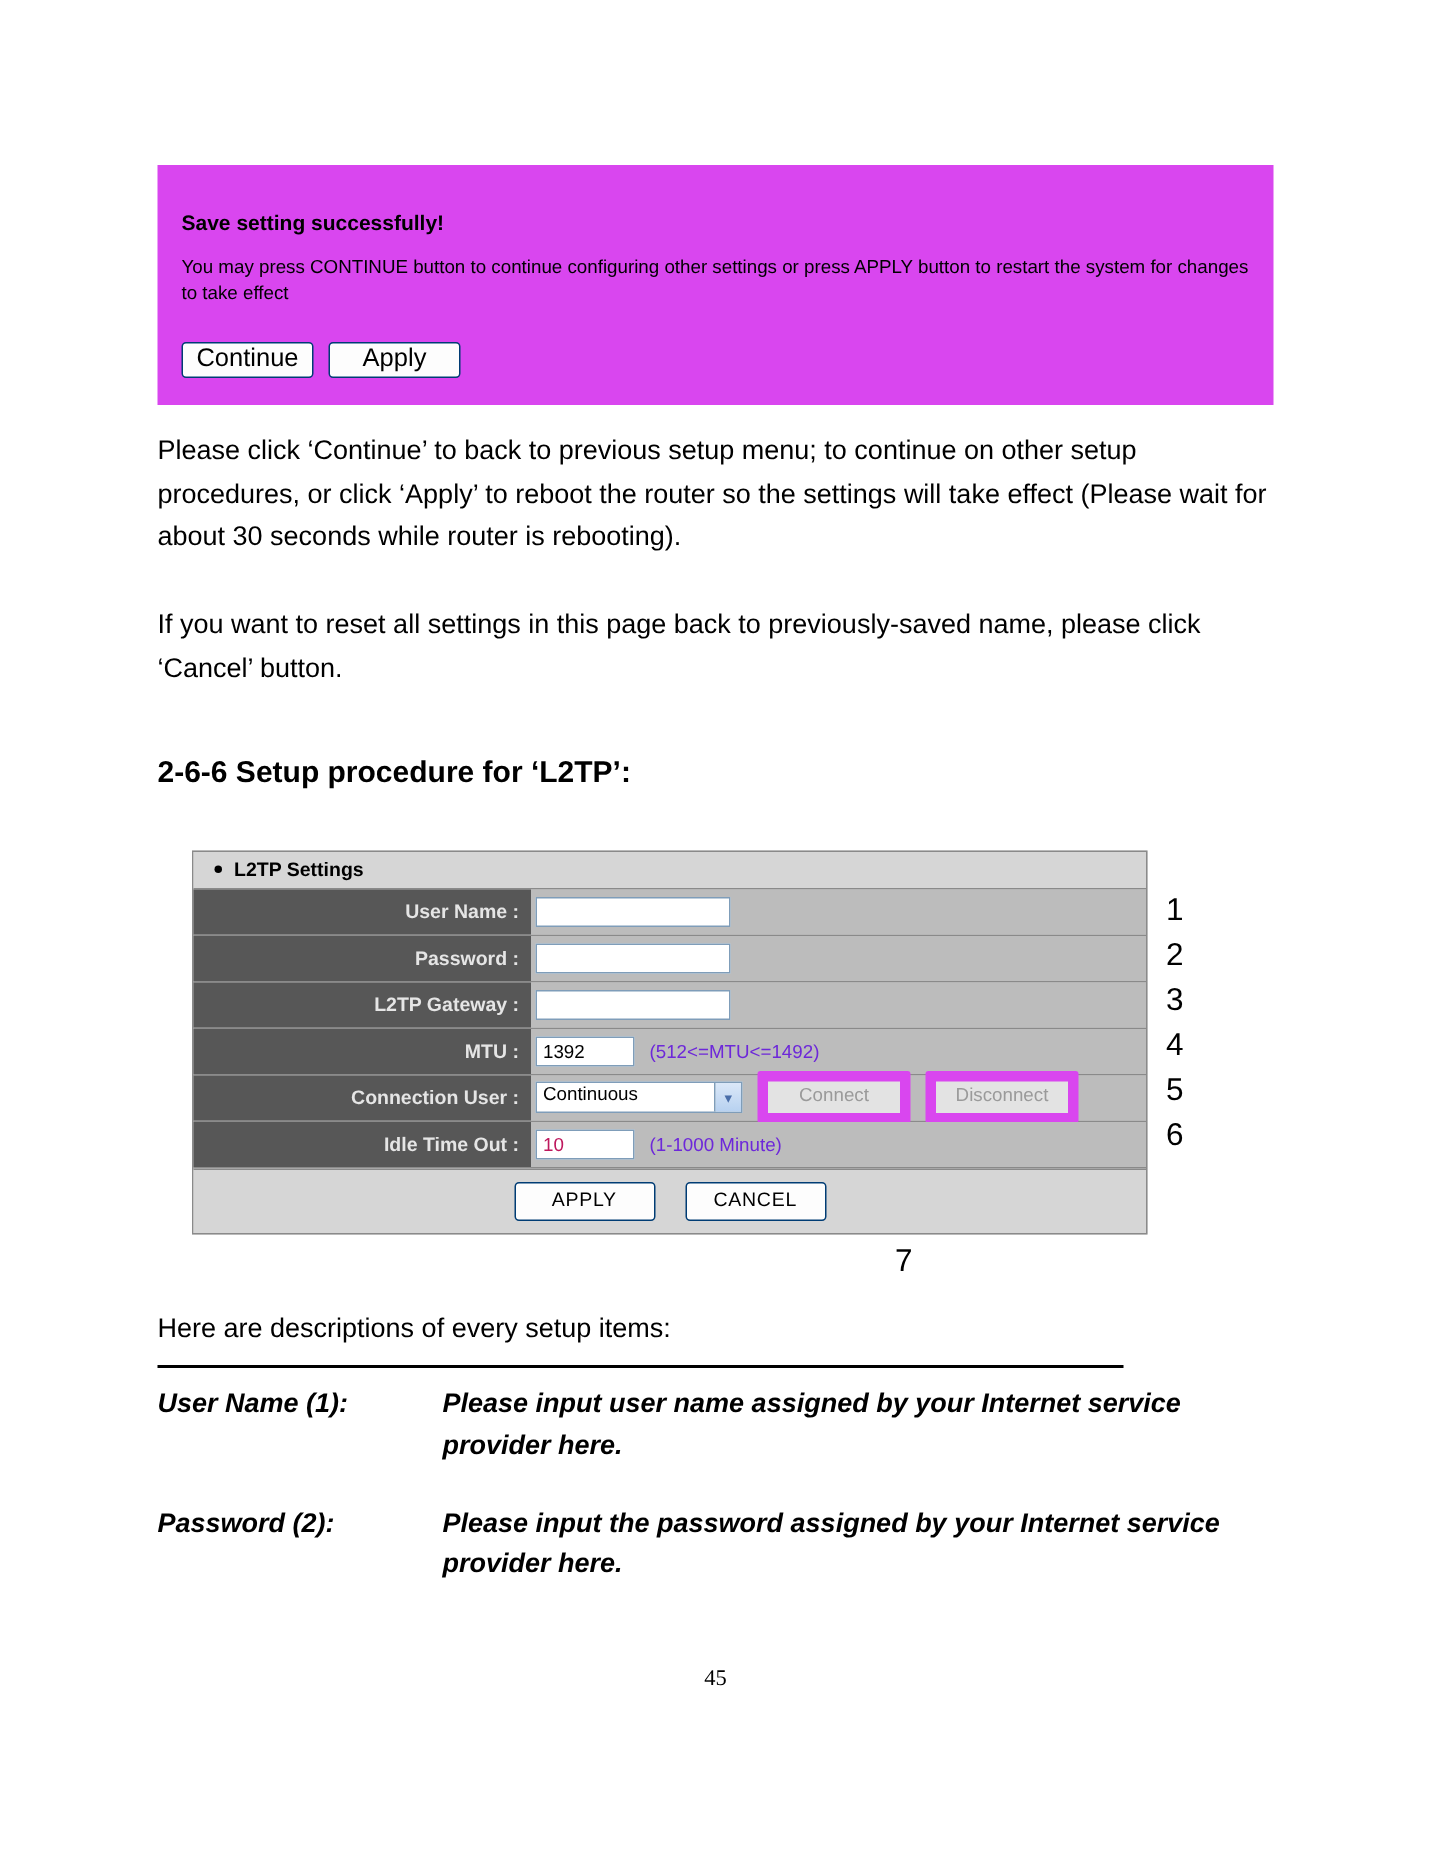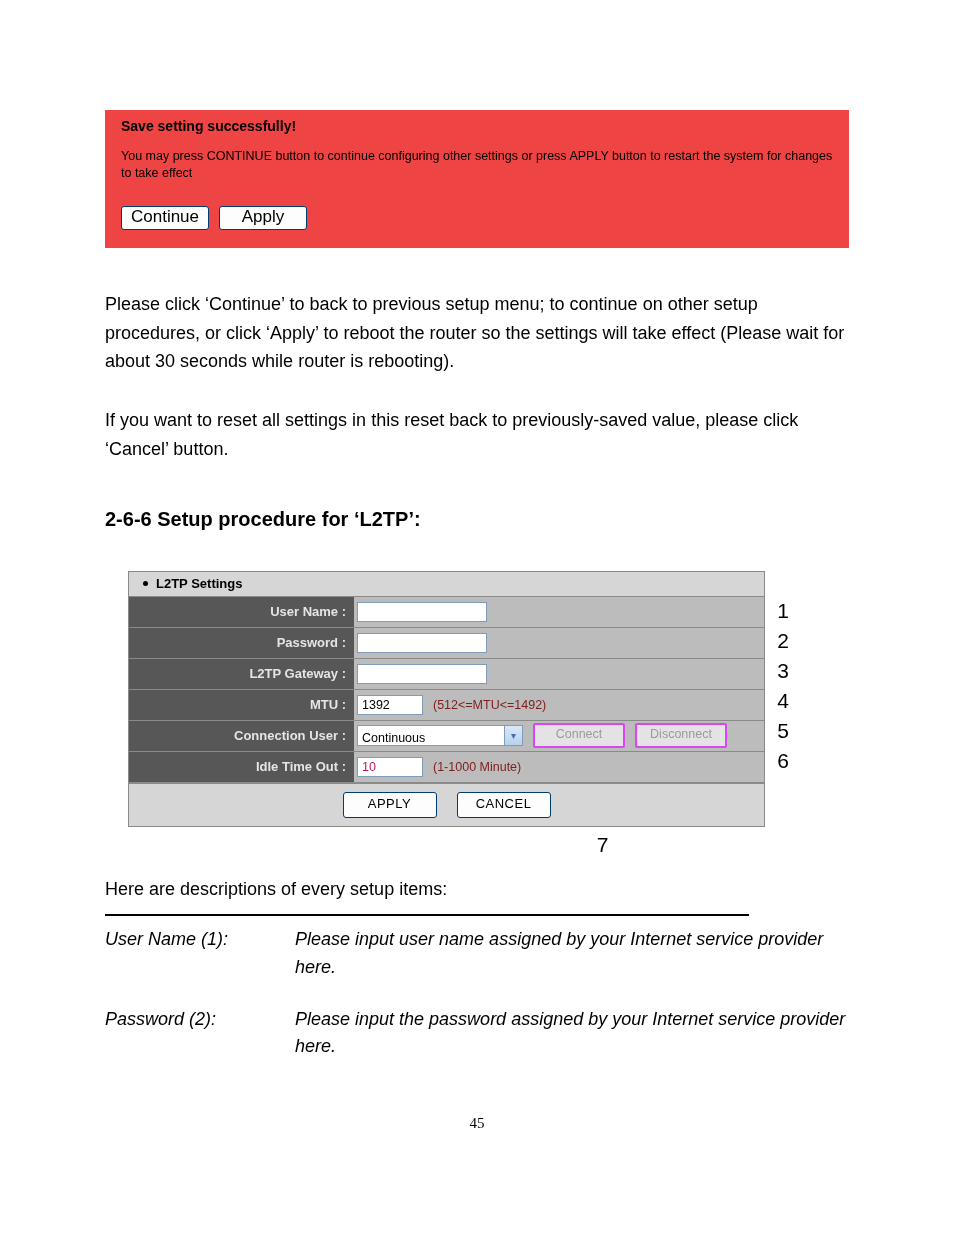--- a/index.html
+++ b/index.html
@@ -10,23 +10,23 @@
     color: #000;
   }
   .page {
     width: 954px;
     margin: 0 auto;
     padding: 110px 105px 60px 105px;
     box-sizing: border-box;
   }
   
   .save-panel {
-    background: #ef4444;
-    padding: 8px 16px 18px 16px;
-    margin-bottom: 42px;
+    background: #d946ef;
+    padding: 30px 16px 18px 16px;
+    margin-bottom: 16px;
   }
   .save-title {
     font-weight: bold;
     font-size: 14px;
     margin-bottom: 14px;
   }
   .save-msg {
     font-size: 12.5px;
     line-height: 1.35;
     margin-bottom: 24px;
@@ -114,45 +114,45 @@
     background: #fff;
     font-size: 12.5px;
     padding: 0 4px;
     box-sizing: border-box;
   }
   .txt-input.disabled { color:#be185d; }
   .w130 { width: 130px; }
   .w55  { width: 66px; }
   .hint {
     font-size: 12.5px;
-    color: #7f1d1d;
+    color: #6d28d9;
   }
   .select {
     height: 21px;
     border: 1px solid #7f9db9;
     background: #fff;
     display: flex;
-    align-items: flex-end;
-    width: 166px;
+    align-items: flex-start;
+    width: 138px;
     font-size: 12.5px;
     box-sizing: border-box;
     cursor: pointer;
   }
   .select .sel-text { flex:1; padding-left:4px; }
   .select .sel-arrow {
     width: 17px; height: 100%;
     background: linear-gradient(#dbe8f8,#b7d1f0);
     border-left: 1px solid #7f9db9;
     display:flex; align-items:center; justify-content:center;
     color:#4a6ea9; font-size:10px;
   }
   .gray-btn {
     height: 21px;
     min-width: 88px;
-    border: 2px solid #d946ef;
+    border: 7px solid #d946ef;
     background: #e3e3e3;
     color: #9a9a9a;
     font-size: 12.5px;
     text-align: center;
     line-height: 19px;
     border-radius: 2px;
   }
   .action-row {
     height: 42px;
     background: #d6d6d6;
@@ -201,21 +201,21 @@
   .desc-intro {
     font-size: 18px;
     margin: 22px 0 14px 0;
   }
   .divider {
     border: none;
     border-top: 2px solid #000;
     width: 644px;
     margin: 0 0 10px 0;
   }
-  .desc-table { display: table; }
+  .desc-table { display: table; font-weight: bold; }
   .desc-row { display: table-row; }
   .desc-term, .desc-def {
     display: table-cell;
     font-size: 18px;
     font-style: italic;
     line-height: 1.55;
     vertical-align: top;
     padding-bottom: 24px;
   }
   .desc-term { width: 190px; }
@@ -234,21 +234,21 @@
   <div class="save-panel">
     <div class="save-title">Save setting successfully!</div>
     <div class="save-msg">You may press CONTINUE button to continue configuring other settings or press APPLY button to restart the system for changes to take effect</div>
     <div class="btn-row">
       <div class="xp-btn">Continue</div>
       <div class="xp-btn">Apply</div>
     </div>
   </div>
 
   <p class="body-text">Please click ‘Continue’ to back to previous setup menu; to continue on other setup procedures, or click ‘Apply’ to reboot the router so the settings will take effect (Please wait for about 30 seconds while router is rebooting).</p>
-  <p class="body-text">If you want to reset all settings in this reset back to previously-saved value, please click ‘Cancel’ button.</p>
+  <p class="body-text">If you want to reset all settings in this page back to previously-saved name, please click ‘Cancel’ button.</p>
 
   <div class="section-heading">2-6-6 Setup procedure for ‘L2TP’:</div>
 
   <div class="settings-wrap">
     <div class="settings-panel">
       <div class="panel-header">
         <span class="dot"></span>
         <span>L2TP Settings</span>
       </div>
 

